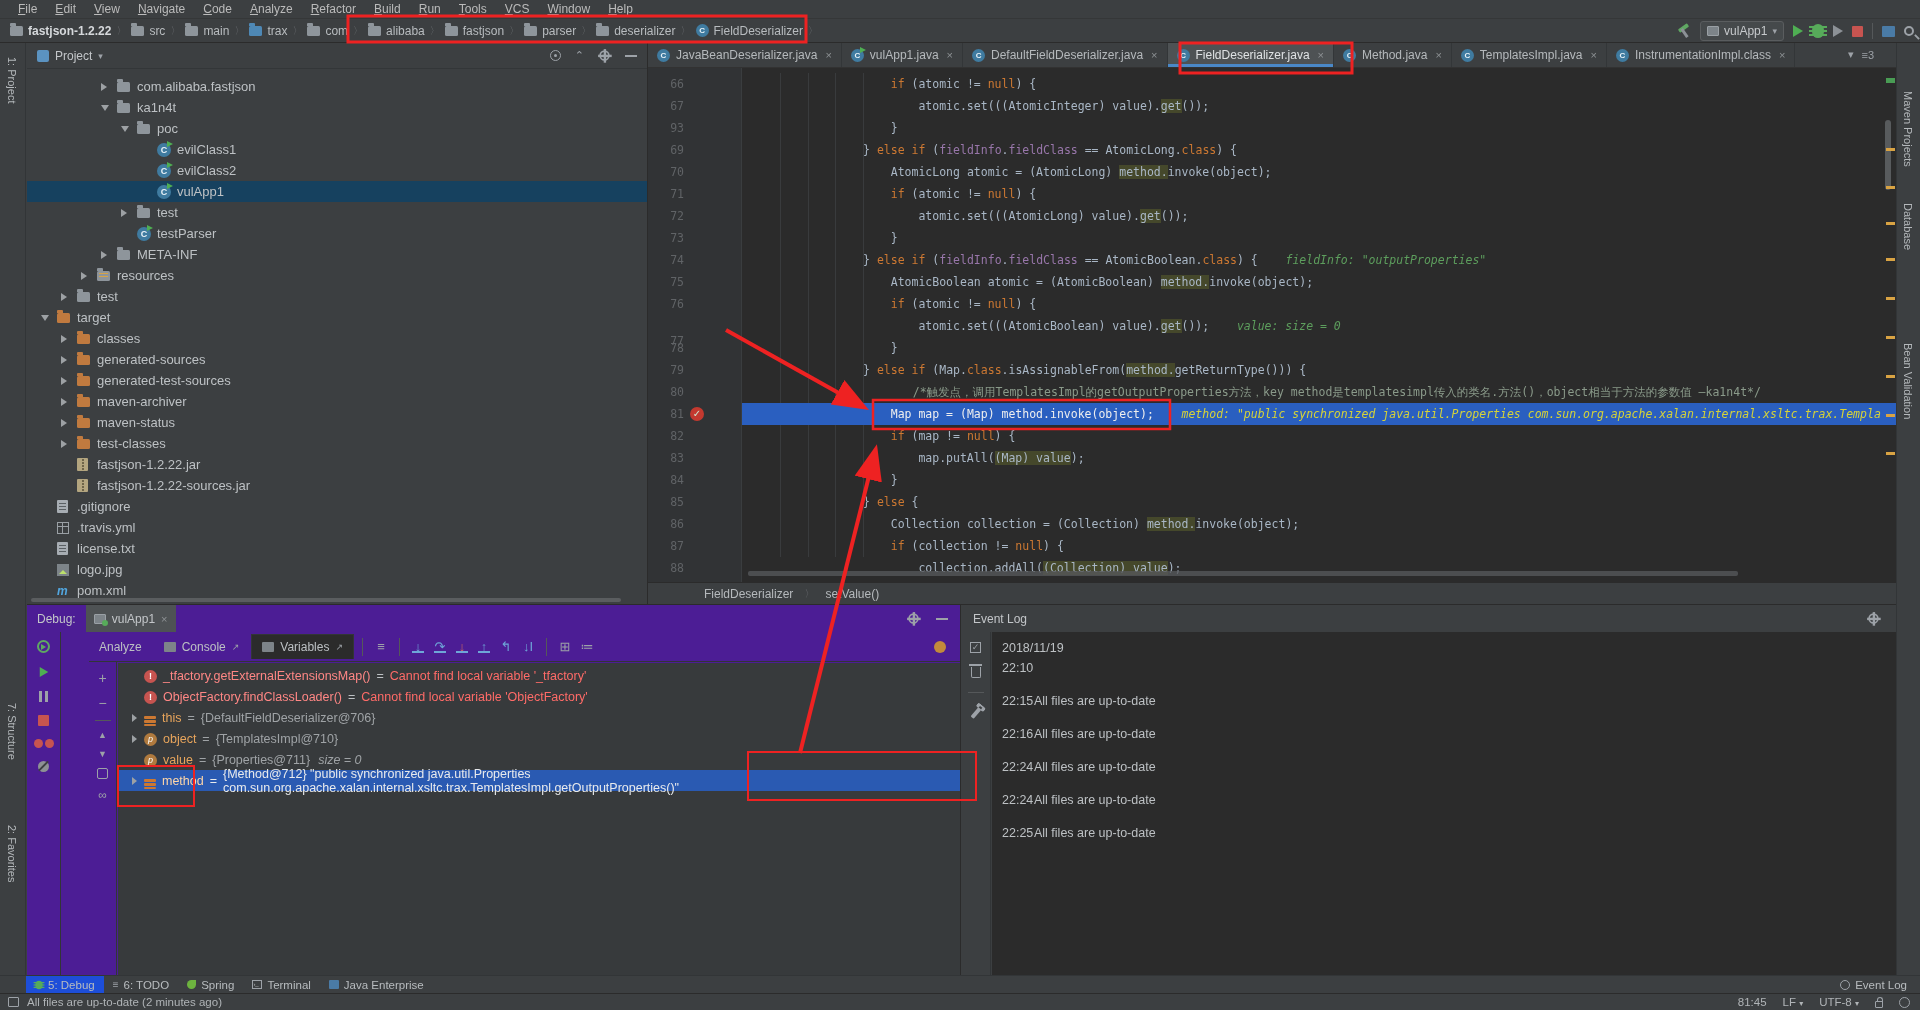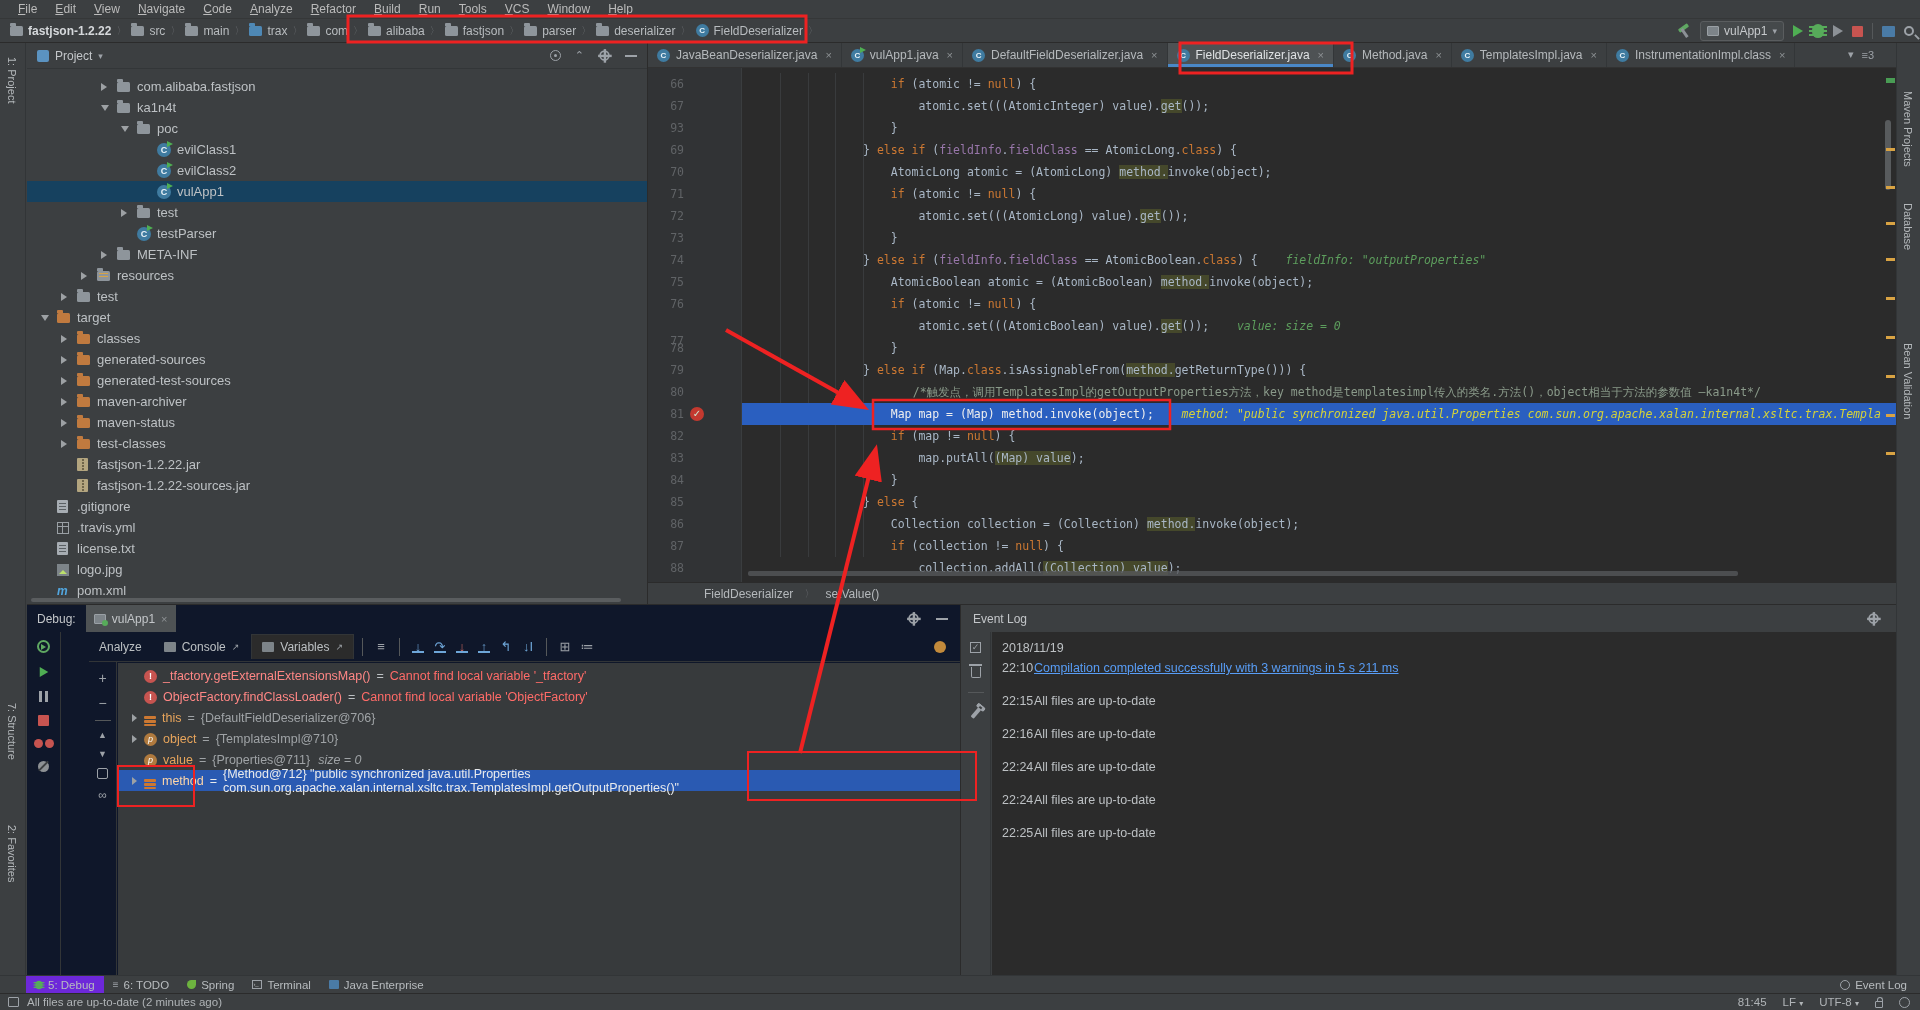--- a/index.html
+++ b/index.html
@@ -108,21 +108,21 @@
   .code-row.exec .hint { color:#d6d338; }
   .guide { position:absolute; width:1px; background:#393b3d; top:5px; height:484px;}
   #bp-81 { position:absolute; left:42px; width:14px; height:14px; border-radius:50%; background:#c3392f; color:#cfe8cf; font-size:10px; line-height:14px; text-align:center;}
   #editor-hscroll { position:absolute; left:100px; top:503px; width:990px; height:5px; background:#55585a; border-radius:2px; opacity:.8;}
   #editor-vscroll { position:absolute; left:1237px; top:52px; width:6px; height:70px; background:#585b5d; border-radius:3px;}
   .stripe-mark { position:absolute; left:1238px; width:9px; height:3px; background:#d9a343;}
   .stripe-mark.green { background:#499c54; height:5px; width:9px;}
   #ed-breadcrumb { left:648px; top:582px; width:1248px; height:22px; background:#3c3f41; display:flex; align-items:center; gap:8px; font-size:12px; color:#b5b9bc; padding-left:56px; border-top:1px solid #2b2b2b;}
 
   
-  #debug-panel { left:27px; top:604px; width:933px; height:371px; background:#0f172a; border-top:1px solid #2b2b2b;}
+  #debug-panel { left:27px; top:604px; width:933px; height:371px; background:#4c1d95; border-top:1px solid #2b2b2b;}
   #debug-header { position:absolute; left:0; top:0; width:100%; height:27px; display:flex; align-items:center; padding-left:10px; gap:10px; font-size:12px; color:#c3c6c9;}
   #debug-tab { display:flex; align-items:center; gap:6px; background:#4e5254; height:27px; padding:0 8px; font-size:12px;}
   #debug-header .hicons { position:absolute; right:12px; top:7px; display:flex; gap:16px; align-items:center;}
   #debug-tabstrip { position:absolute; left:62px; top:27px; width:871px; height:30px; display:flex; align-items:center; gap:2px; border-bottom:1px solid #323537; font-size:12px;}
   .dtab { padding:5px 10px; display:flex; gap:6px; align-items:center; color:#bcc0c3;}
   .dtab.active { background:#2b2b2b; border:1px solid #323537; border-bottom:none;}
   .dbg-sep { width:1px; height:18px; background:#55585a; margin:0 6px;}
   .stp { color:#6ea6d8; font-size:13px; width:20px; text-align:center; position:relative;}
   .stp.red { color:#d06a62; }
   .stp.base::after { content:""; position:absolute; left:4px; bottom:1px; width:12px; height:2px; background:#6ea6d8;}
@@ -153,21 +153,21 @@
   #eventlog-toolbar { position:absolute; left:0; top:27px; width:30px; height:344px; border-right:1px solid #323537; display:flex; flex-direction:column; align-items:center; padding-top:10px; gap:14px;}
   #eventlog-body { position:absolute; left:31px; top:27px; width:929px; height:344px; background:#2b2b2b; padding:6px 0 0 10px; font-size:12.5px; color:#bdc1c4;}
   .log-date { height:20px; line-height:20px;}
   .log-entry { height:33px; line-height:20px; display:flex;}
   .log-time { width:32px; flex:none;}
   .log-link { color:#589df6; text-decoration:underline;}
 
   
   #toolbuttons { left:0; top:975px; width:1920px; height:18px; background:#3c3f41; border-top:1px solid #323537; display:flex; align-items:center; font-size:11.5px; color:#b8bcbf;}
   .toolbtn { display:flex; align-items:center; gap:5px; padding:0 9px; height:18px;}
-  .toolbtn.active { background:#6d28d9; }
+  .toolbtn.active { background:#1d4ed8; }
   .toolbtn .mini { font-size:10px; }
   #statusbar { left:0; top:993px; width:1920px; height:17px; background:#3c3f41; border-top:1px solid #2b2b2b; display:flex; align-items:center; font-size:11.5px; color:#b0b4b7; padding:0 8px; gap:8px;}
   #status-right { position:absolute; right:10px; display:flex; gap:16px; align-items:center;}
   .lock { width:8px; height:7px; border:1.5px solid #9da2a8; border-radius:1px; position:relative; margin-top:4px;}
   .lock::before { content:""; position:absolute; left:1px; top:-5px; width:4px; height:4px; border:1.5px solid #9da2a8; border-bottom:none; border-radius:3px 3px 0 0;}
   .heap { width:11px; height:11px; border:1.5px solid #9da2a8; border-radius:50%;}
 
   
   #annotations { left:0; top:0; width:1920px; height:1010px; z-index:60; pointer-events:none;}
 </style>
@@ -707,21 +707,20 @@
       <span class="checkbox-ic">✓</span>
       <span class="trash"></span>
       <span style="width:16px;height:1px;background:#55585a;"></span>
       <span class="wrench"></span>
     </div>
     <div id="eventlog-body">
       <div class="log-date">2018/11/19</div>
       <div id="log-entries">
           <div class="log-entry">
      <span class="log-time">22:10</span>
-     <span class="log-link">Compilation completed successfully with 3 warnings in 5 s 211 ms</span>
           </div>
           <div class="log-entry">
      <span class="log-time">22:15</span>
      <span class="">All files are up-to-date</span>
           </div>
           <div class="log-entry">
      <span class="log-time">22:16</span>
      <span class="">All files are up-to-date</span>
           </div>
           <div class="log-entry">

